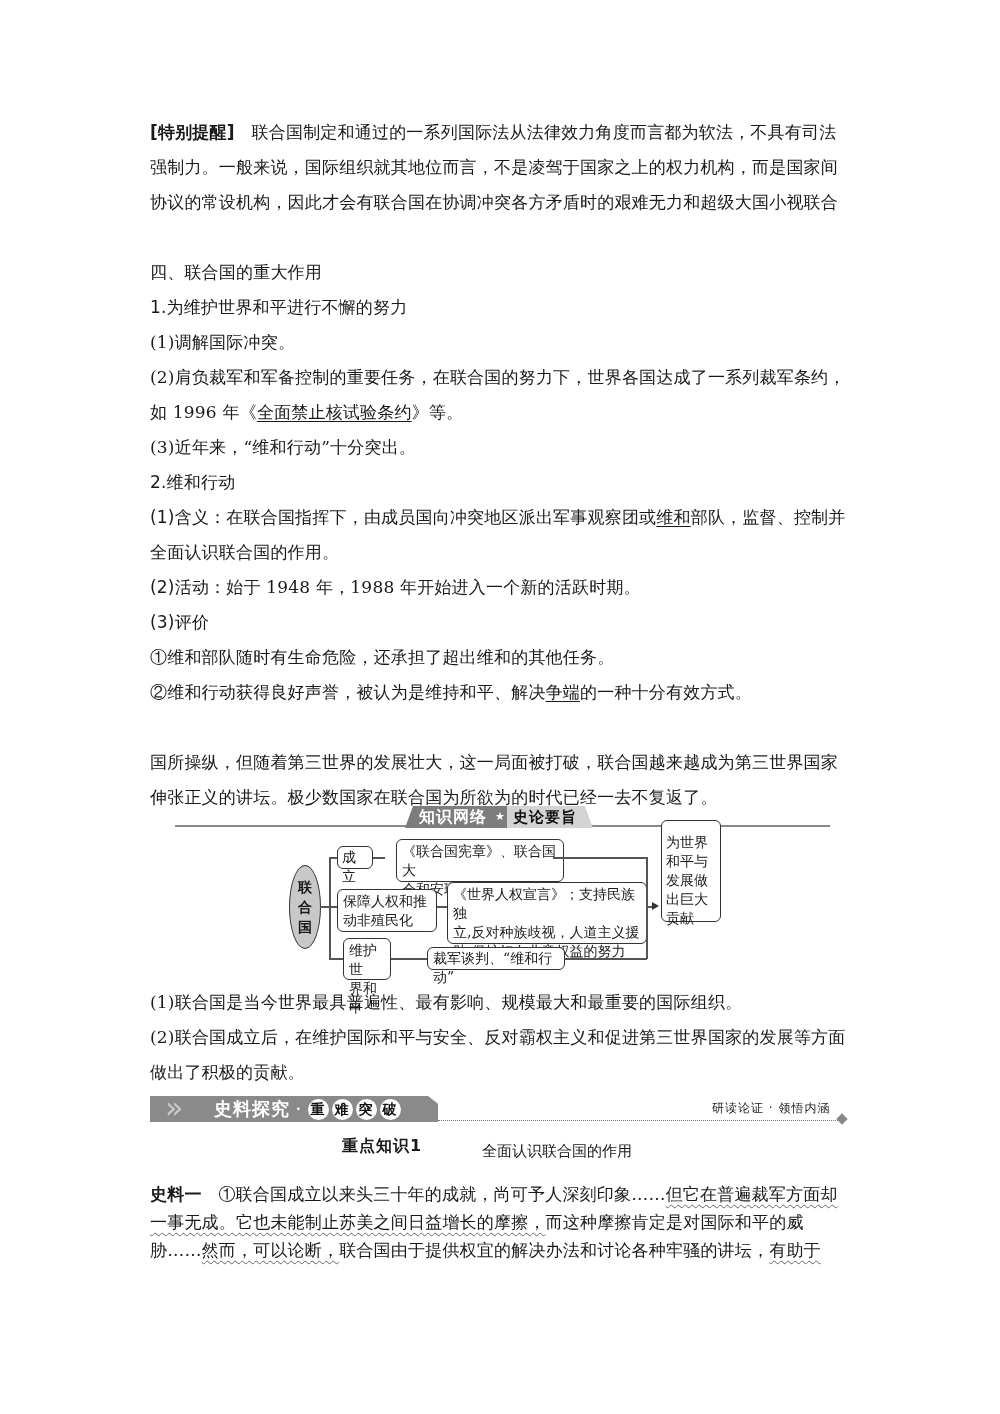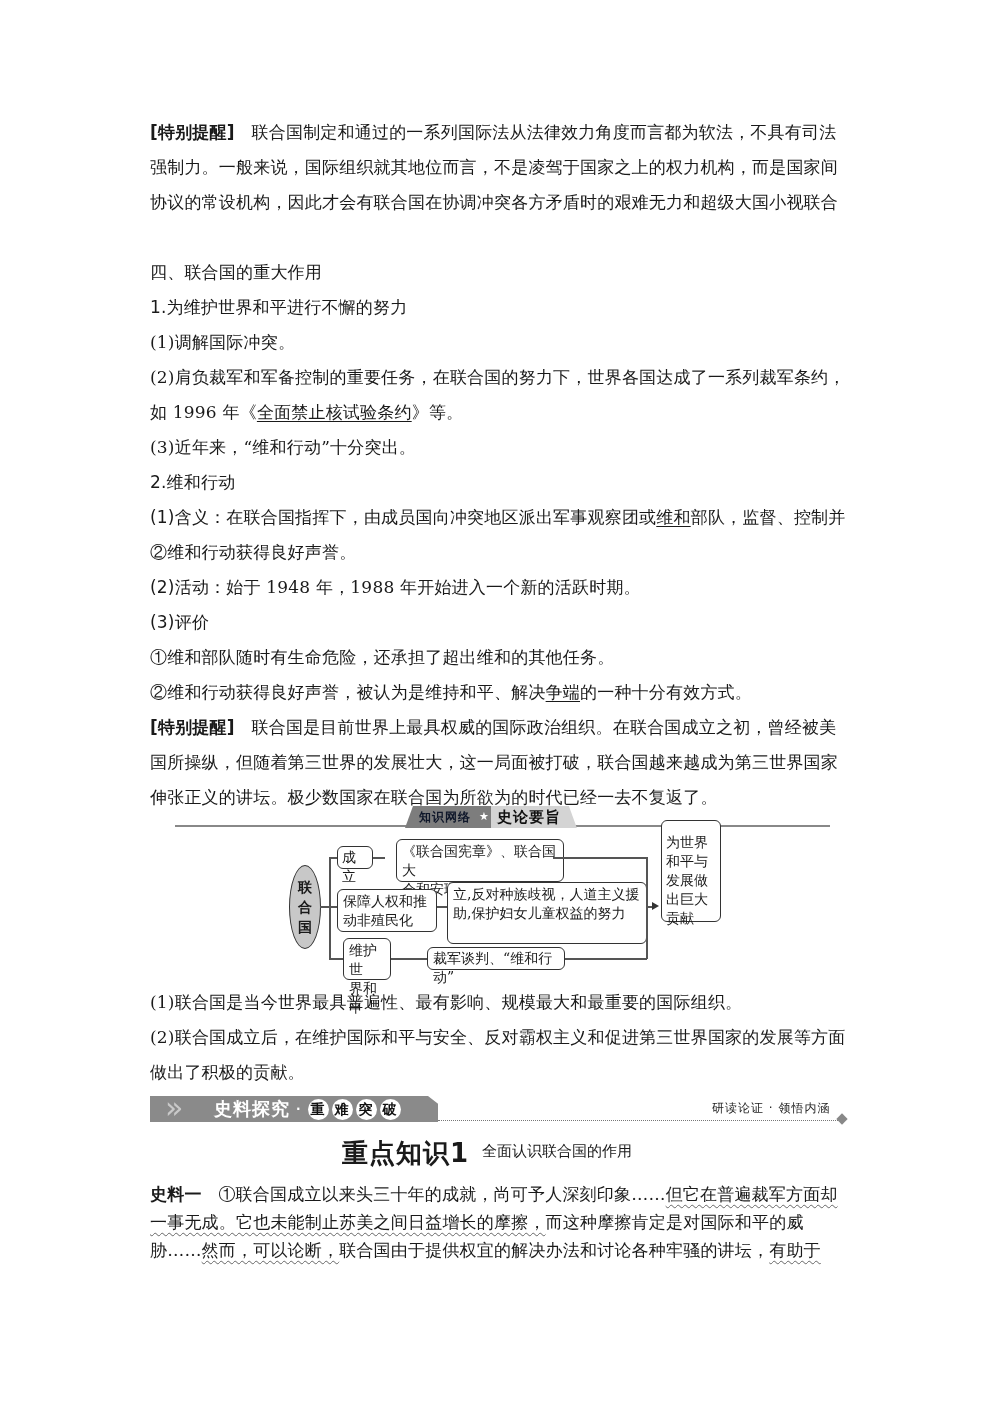--- a/index.html
+++ b/index.html
@@ -8,21 +8,21 @@
   .page { position: absolute; left: 0; top: 0; width: 1000px; height: 1414px; }
   .line { position: absolute; left: 150px; font-size: 17px; line-height: 24px; white-space: nowrap; letter-spacing: 0.2px; }
   .tag { font-family: "DejaVu Sans", "Liberation Sans", sans-serif; font-weight: bold; }
   .ul { text-decoration: underline; text-underline-offset: 3px; }
   .wavy { text-decoration: underline wavy #666; text-underline-offset: 4px; text-decoration-thickness: 1px; }
   .heading { font-family: "DejaVu Sans", "Liberation Sans", sans-serif; }
 
   
   .kn-banner-line { position: absolute; left: 175px; top: 825px; width: 655px; height: 2px; background: #888; }
   .kn-banner { position: absolute; left: 405px; top: 806px; height: 22px; display: flex; align-items: stretch; }
-  .kn-left { background: #7d7d7d; color: #0f172a; font-family: "DejaVu Sans", sans-serif; font-weight: bold; font-size: 12px;
+  .kn-left { background: #7d7d7d; color: #ffffff; font-family: "DejaVu Sans", sans-serif; font-weight: bold; font-size: 16px;
              padding: 0 6px 0 14px; line-height: 22px; clip-path: polygon(8px 0, 100% 0, 100% 100%, 0 100%); letter-spacing: 1px; }
   .kn-star { background: #7d7d7d; color: #fff; font-size: 11px; line-height: 22px; padding: 0 2px; }
   .kn-right { background: #d4d4d4; color: #111; font-family: "DejaVu Sans", sans-serif; font-weight: bold; font-size: 15px;
               padding: 0 16px 0 6px; line-height: 22px; clip-path: polygon(0 0, calc(100% - 8px) 0, 100% 100%, 0 100%); letter-spacing: 1px; }
 
   
   .box { position: absolute; border: 1.5px solid #333; border-radius: 6px; background: #fff; font-size: 14px; line-height: 19px;
          padding: 2px 5px; box-sizing: border-box; font-family: "DejaVu Serif", serif; }
   .ellipse { position: absolute; left: 289px; top: 865px; width: 30px; height: 82px; border: 1.5px solid #333; border-radius: 50%;
              background: #c8c8c8; font-size: 14px; line-height: 20px; display: flex; flex-direction: column; align-items: center; justify-content: center; font-weight: bold; }
@@ -36,21 +36,21 @@
   .sec-chevrons { position: absolute; left: 165px; top: 1090px; font-size: 30px; color: #c9c9c9; font-family: "DejaVu Sans", sans-serif; line-height: 36px; letter-spacing: -8px; }
   .sec-title { position: absolute; left: 214px; top: 1096px; line-height: 26px; font-size: 18px; font-weight: bold; color: #fff;
                font-family: "DejaVu Sans", sans-serif; letter-spacing: 1px; display: flex; align-items: center; justify-content: center; }
   .sec-dot { margin: 0 6px; font-size: 12px; }
   .circ { display: inline-flex; width: 21px; height: 21px; border-radius: 50%; background: #fff; color: #111; font-size: 14px;
           align-items: center; justify-content: center; margin-right: 3px; }
   .sec-dots-line { position: absolute; left: 438px; top: 1120px; width: 400px; border-top: 1.5px dotted #777; }
   .sec-right { position: absolute; left: 712px; top: 1100px; font-size: 12px; font-family: "DejaVu Sans", sans-serif; color: #222; letter-spacing: 1px; }
   .sec-diamond { position: absolute; left: 838px; top: 1115px; width: 8px; height: 8px; background: #888; transform: rotate(45deg); }
 
-  .kp-title { position: absolute; left: 342px; top: 1136px; font-family: "DejaVu Sans", sans-serif; font-size: 26px; font-weight: bold; letter-spacing: 1px; }
+  .kp-title { position: absolute; left: 342px; top: 1136px; font-family: "DejaVu Sans", sans-serif; font-size: 16px; font-weight: bold; letter-spacing: 1px; }
   .kp-sub { position: absolute; left: 482px; top: 1142px; font-size: 15px; font-family: "DejaVu Sans", sans-serif; }
 </style>
 </head>
 <body>
 
 <div class="page">
 
   <div class="line" style="top:120px">
     <span class="tag">[特别提醒]</span>&nbsp;&nbsp;&nbsp;<span>联合国制定和通过的一系列国际法从法律效力角度而言都为软法，不具有司法</span>
   </div>
@@ -63,33 +63,30 @@
   <div class="line" style="top:365px">(2)肩负裁军和军备控制的重要任务，在联合国的努力下，世界各国达成了一系列裁军条约，</div>
   <div class="line" style="top:400px">
     <span>如 1996 年《</span><span class="ul">全面禁止核试验条约</span><span>》等。</span>
   </div>
   <div class="line" style="top:435px">(3)近年来，“维和行动”十分突出。</div>
 
   <div class="line heading" style="top:470px">2.维和行动</div>
   <div class="line" style="top:505px">
     <span class="heading">(1)含义：</span><span>在联合国指挥下，由成员国向冲突地区派出军事观察团或</span><span class="ul">维和</span><span>部队，监督、控制并</span>
   </div>
-  <div class="line" style="top:540px">②维和行动获得良好声誉。</div>
+  <div class="line" style="top:540px">全面认识联合国的作用。</div>
   <div class="line" style="top:575px">
     <span class="heading">(2)活动：</span><span>始于 1948 年，1988 年开始进入一个新的活跃时期。</span>
   </div>
   <div class="line heading" style="top:610px">(3)评价</div>
   <div class="line" style="top:645px">①维和部队随时有生命危险，还承担了超出维和的其他任务。</div>
   <div class="line" style="top:680px">
     <span>②维和行动获得良好声誉，被认为是维持和平、解决</span><span class="ul">争端</span><span>的一种十分有效方式。</span>
   </div>
 
-  <div class="line" style="top:715px">
-    <span class="tag">[特别提醒]</span>&nbsp;&nbsp;&nbsp;<span>联合国是目前世界上最具权威的国际政治组织。在联合国成立之初，曾经被美</span>
-  </div>
   <div class="line" style="top:750px">国所操纵，但随着第三世界的发展壮大，这一局面被打破，联合国越来越成为第三世界国家</div>
   <div class="line" style="top:785px">伸张正义的讲坛。极少数国家在联合国为所欲为的时代已经一去不复返了。</div>
 
   <div class="kn-banner-line"></div>
   <div class="kn-banner">
     <span class="kn-left">知识网络</span>
     <span class="kn-star">★</span>
     <span class="kn-right">史论要旨</span>
   </div>
 
@@ -115,20 +112,21 @@
       <div>会和安理会、常任理事国</div>
     </div>
     <div class="hline" style="left:553px; top:857px; width:94px;"></div>
 
     <div class="box" style="left:337px; top:889px; width:100px; height:43px;">
       <div>保障人权和推</div>
       <div>动非殖民化</div>
     </div>
     <div class="hline" style="left:437px; top:906px; width:10px;"></div>
     <div class="box" style="left:447px; top:882px; width:200px; height:62px;">
+      <div>《世界人权宣言》；支持民族独</div>
       <div>立,反对种族歧视，人道主义援</div>
       <div>助,保护妇女儿童权益的努力</div>
     </div>
     <div class="hline" style="left:647px; top:906px; width:8px;"></div>
     <div class="arrow-head" style="left:652px; top:902px;"></div>
 
     <div class="box" style="left:343px; top:938px; width:48px; height:42px;">
       <div>维护世</div>
       <div>界和平</div>
     </div>

